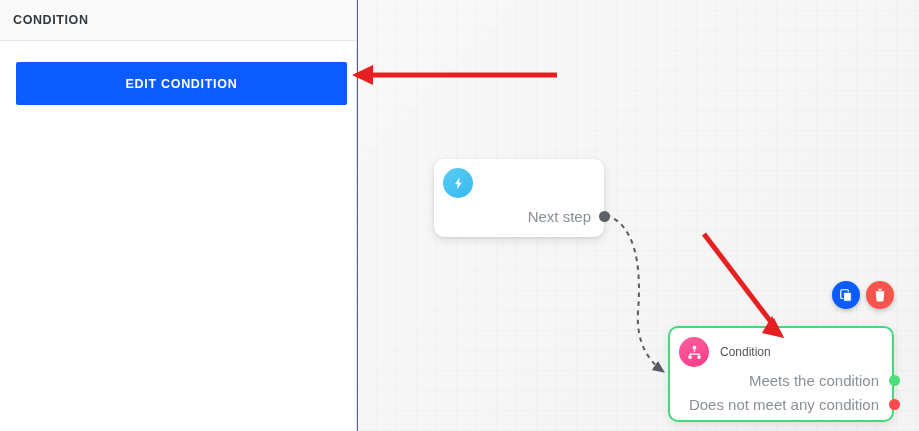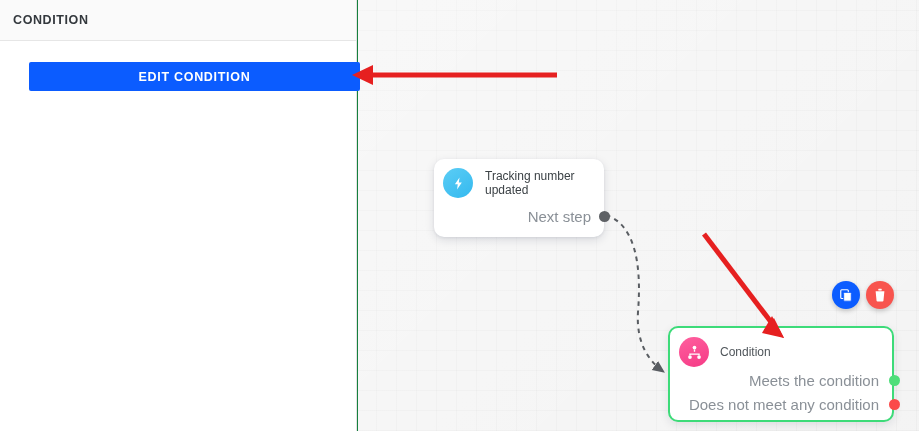--- a/index.html
+++ b/index.html
@@ -9,21 +9,21 @@
   }
   body {
     font-family: "Liberation Sans", sans-serif;
     -webkit-font-smoothing: antialiased;
   }
   #app {
     position: relative;
     width: 919px;
     height: 431px;
     overflow: hidden;
-    background: #15803d;
+    background: #c2410c;
   }
 
   
   .sidebar {
     position: absolute;
     left: 0;
     top: 0;
     width: 357px;
     height: 431px;
     background: #ffffff;
@@ -45,24 +45,24 @@
   }
   .sidebar-title {
     margin-left: 13px;
     font-size: 12.5px;
     font-weight: bold;
     letter-spacing: 0.6px;
     color: #33383d;
   }
   .edit-condition-btn {
     position: absolute;
-    left: 29px;
+    left: 16px;
     top: 62px;
     width: 331px;
-    height: 29px;
+    height: 43px;
     background: #0b5cff;
     border: none;
     border-radius: 2px;
     color: #ffffff;
     font-family: "Liberation Sans", sans-serif;
     font-size: 12.5px;
     font-weight: bold;
     letter-spacing: 0.7px;
     cursor: pointer;
     padding: 0;
@@ -248,21 +248,20 @@
     <path d="M 606,215 C 634,224 642,262 638,312 C 636,345 650,362 664,372" fill="none" stroke="#595d62" stroke-width="2" stroke-dasharray="4.5 4.5" stroke-linecap="butt" marker-end="url(#edgeArrow)"></path>
   </svg>
 
   <div class="node node-trigger">
     <div class="node-head">
       <span class="node-icon icon-trigger">
         <svg width="15" height="15" viewBox="0 0 24 24" aria-hidden="true">
           <path d="M13.6 2.2 L6.2 13.1 h4.6 l-1.1 8.5 l7.6 -11.1 h-4.8 z" fill="#ffffff"></path>
         </svg>
       </span>
-      <span class="node-label">Tracking number updated</span>
     </div>
     <div class="node-port-row trigger-next">
       <span class="port-label">Next step</span>
       <span class="port-dot dot-grey"></span>
     </div>
   </div>
 
   <div class="node node-condition">
     <div class="node-head">
       <span class="node-icon icon-condition">

